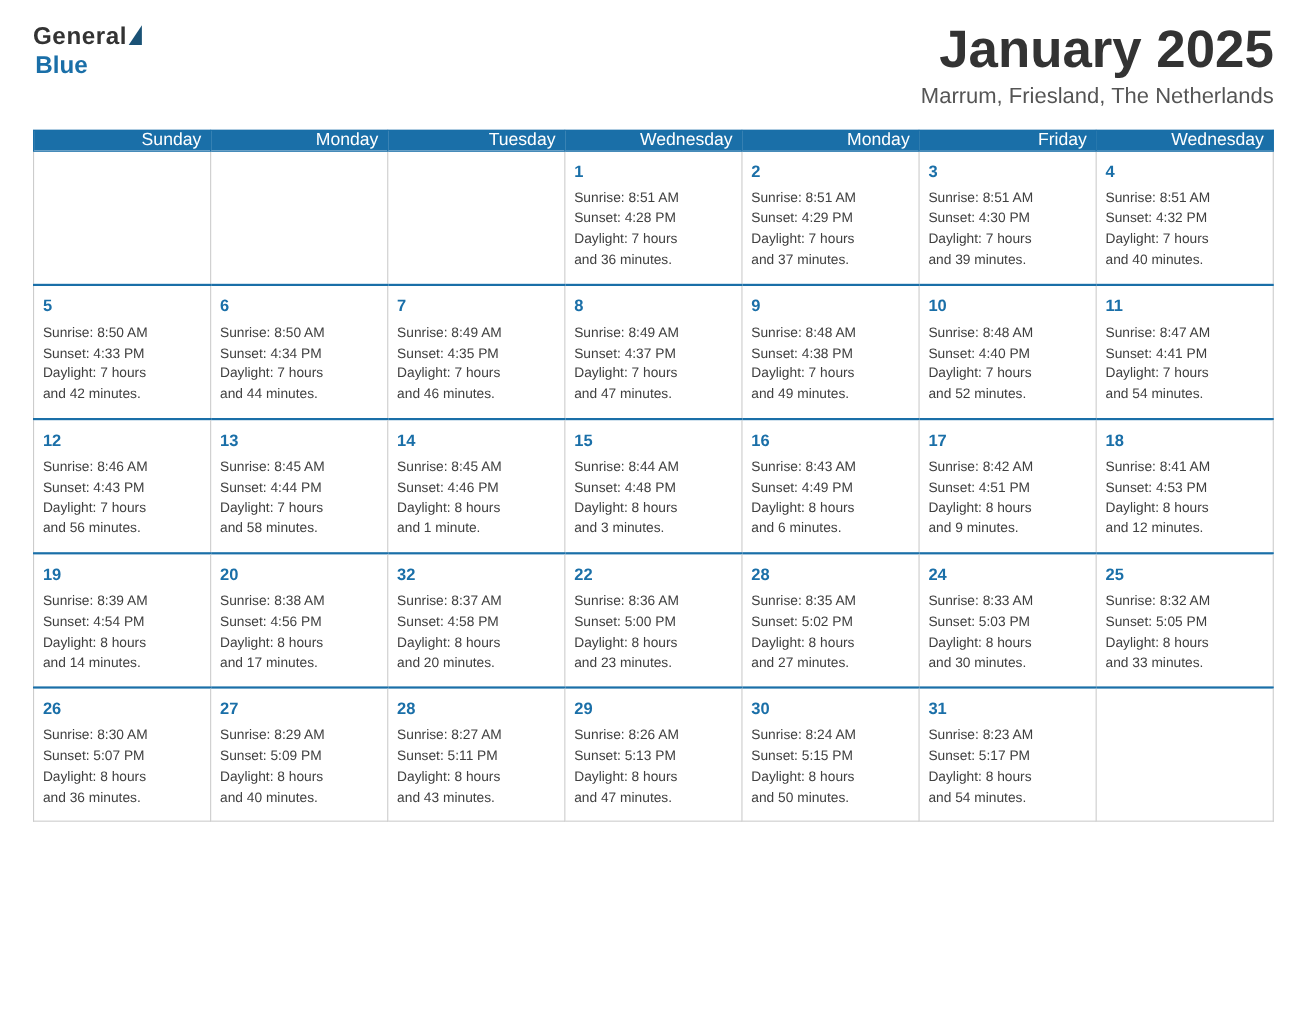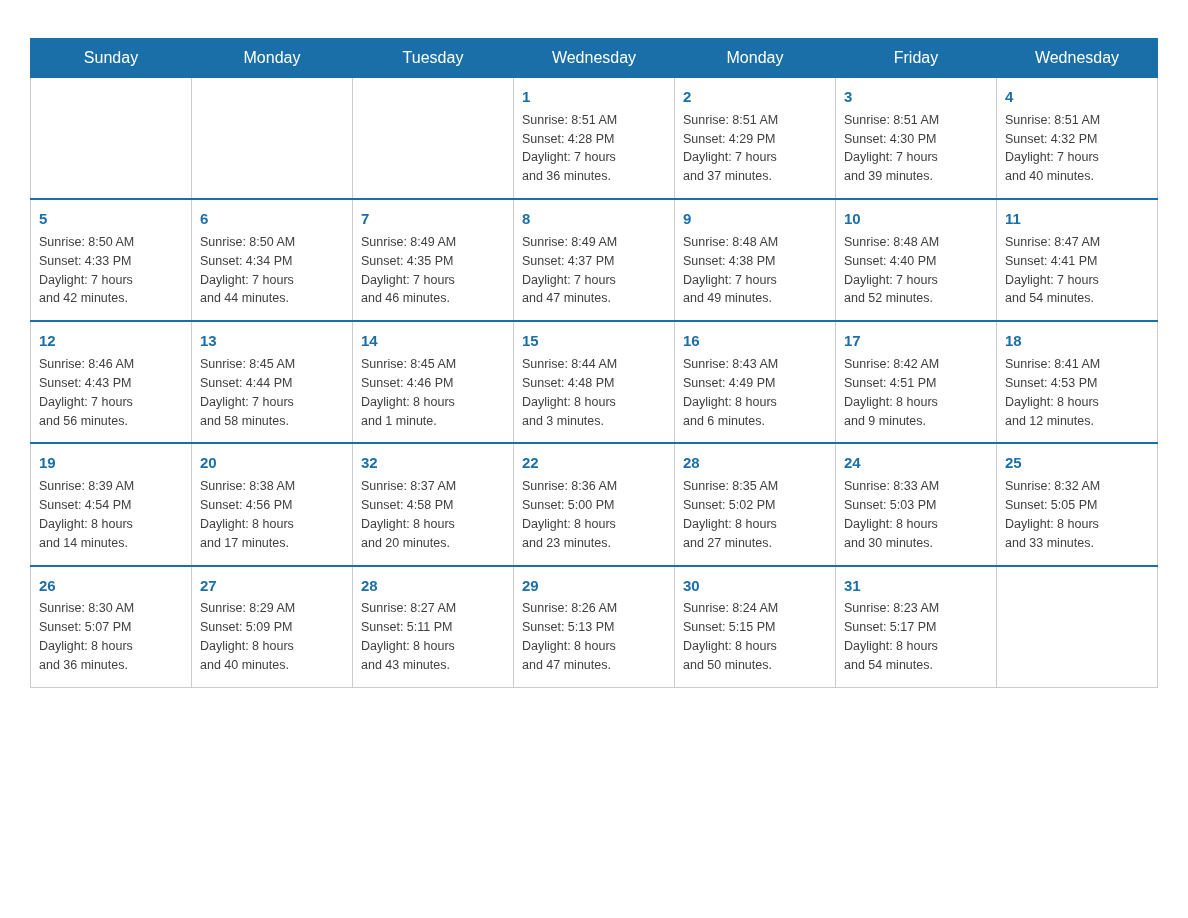--- a/index.html
+++ b/index.html
@@ -72,22 +72,22 @@
 
     .calendar-table {
       width: 100%;
       border-collapse: collapse;
       border: 1px solid #aaa;
     }
 
     .calendar-table th {
       background-color: #1a6fa8;
       color: #fff;
-      padding: 10px 8px;
-      text-align: center;
+      padding: 0 8px;
+      text-align: right;
       font-size: 16px;
       font-weight: normal;
       border: 1px solid #1a6fa8;
     }
 
     .calendar-table td {
       vertical-align: top;
       padding: 8px 8px 12px 8px;
       border: 1px solid #ccc;
       width: calc(100% / 7);
@@ -118,20 +118,31 @@
     }
 
     tr td {
       border-right: 1px solid #ccc;
     }
   </style>
 </head>
 <body>
 
 <div class="header">
+  <div class="logo">
+    <div class="logo-top">
+      <span class="logo-general">General</span>
+      <div class="logo-triangle"></div>
+    </div>
+    <span class="logo-blue">Blue</span>
+  </div>
+  <div class="title-section">
+    <div class="month-year">January 2025</div>
+    <div class="location">Marrum, Friesland, The Netherlands</div>
+  </div>
 </div>
 
 <table class="calendar-table">
   <thead>
     <tr>
     <th>Sunday</th>
         <th>Monday</th>
         <th>Tuesday</th>
         <th>Wednesday</th>
         <th>Monday</th>

